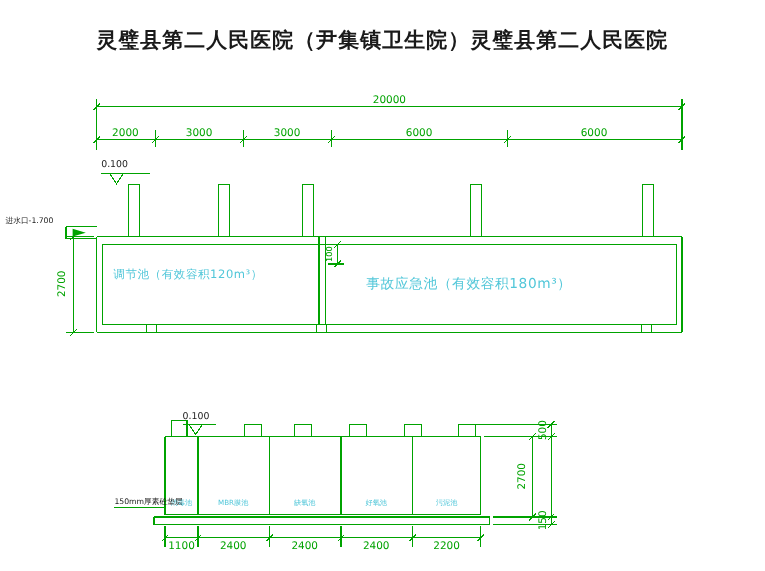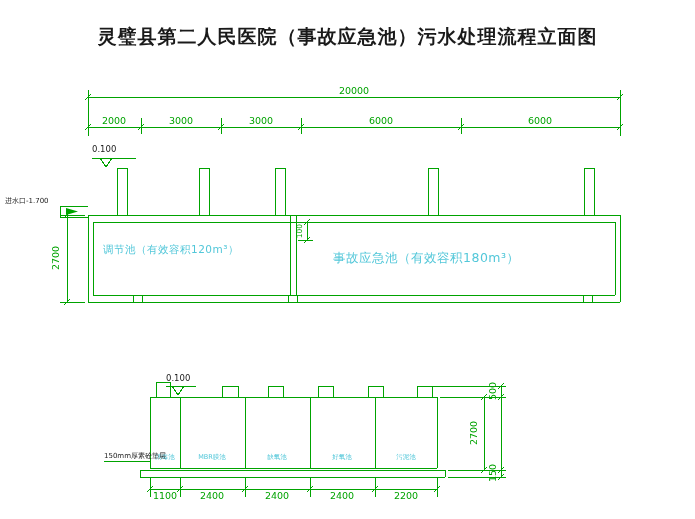--- a/index.html
+++ b/index.html
@@ -23,21 +23,21 @@
   .cyan{fill:var(--label-cyan);}
   .cyan.l1{font-size:10.5px;letter-spacing:.5px;}
   .cyan.l2{font-size:12.5px;letter-spacing:.5px;}
   .cyan.sm{font-size:6.5px;}
 </style>
 </head>
 <body>
 
 <div class="canvas">
 
-  <div class="title">灵璧县第二人民医院（事故应急池）污水处理流程立面图</div>
+  <div class="title">灵璧县第二人民医院（尹集镇卫生院）灵璧县第二人民医院</div>
 
   <svg width="695" height="519" viewBox="0 0 695 519">
 
     <g>
 
       <g class="g">
         <path d="M88 90 V136 M620 90 V136 M141 118 V134 M221 118 V134 M301 118 V134 M461 118 V134 M88 97 H620 M88 127 H620"></path>
         <path d="M85 100 L91 94 M617 100 L623 94 M85 130 L91 124 M138 130 L144 124 M218 130 L224 124 M298 130 L304 124 M458 130 L464 124 M617 130 L623 124"></path>
       </g>
       <text class="t dim" x="354" y="94" text-anchor="middle">20000</text>

